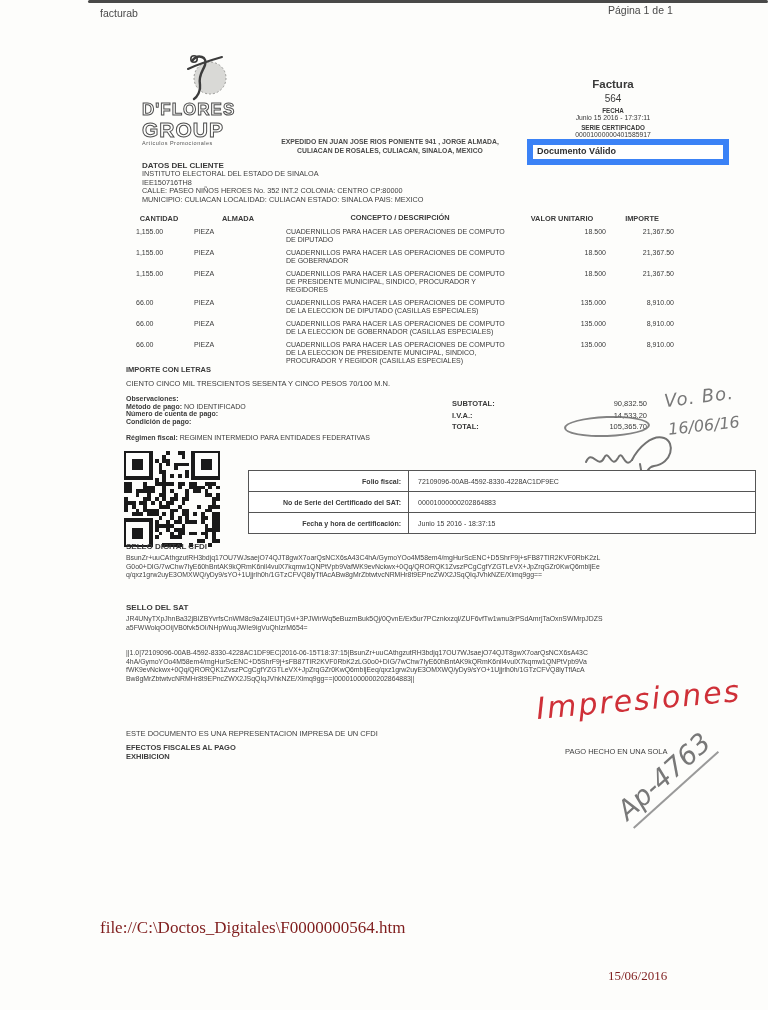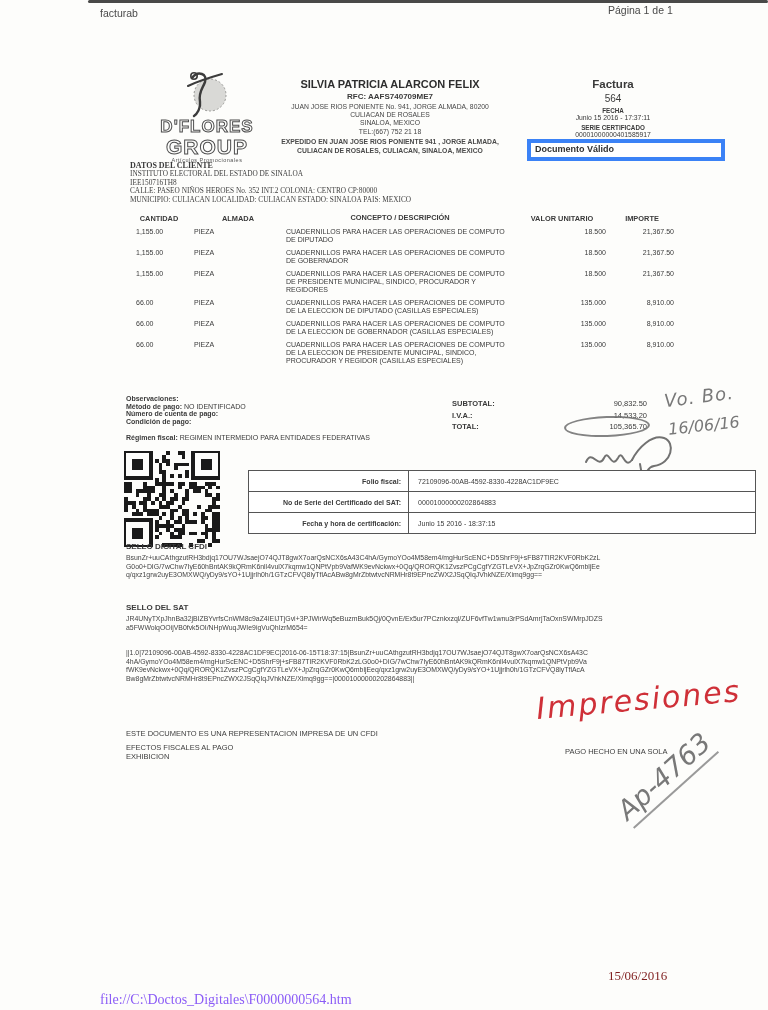--- a/index.html
+++ b/index.html
@@ -15,21 +15,21 @@
   .vendor .name{font-weight:bold;font-size:11px;color:#2e2e2e;}
   .vendor .rfc{font-weight:bold;font-size:8px;margin-top:2px;}
   .vendor .adr{font-size:6.8px;line-height:8.2px;color:#454545;}
   .expedido{width:300px;text-align:center;font-size:6.8px;line-height:8.6px;font-weight:bold;color:#4a4a4a;}
   
   .fact{width:180px;text-align:center;}
   .fact .t{font-weight:bold;font-size:11.5px;}
   .fact .n{font-size:10px;margin-top:3px;}
   .fact .l{font-weight:bold;font-size:6.3px;margin-top:3px;}
   .fact .v{font-size:6.8px;}
-  .valid-box{border:4px solid #3b82f6;width:186px;height:13px;font-weight:bold;font-size:9px;
+  .valid-box{border:6px solid #3b82f6;width:186px;height:13px;font-weight:bold;font-size:9px;
              padding:1px 0 0 4px;color:#2f2f2f;background:#fff;}
   
   .client .h{font-weight:bold;font-size:8px;}
   .client .ln{font-size:7.3px;line-height:8.6px;color:#404040;}
   
   .itable{width:540px;font-size:7px;}
   .irow{display:grid;grid-template-columns:62px 88px 228px 88px 64px;column-gap:4px;margin-bottom:5px;}
   .ihead{font-weight:bold;font-size:7.4px;margin-bottom:5px;}
   .c-cant{padding-left:8px;}
   .c-conc{line-height:8px;}
@@ -64,56 +64,48 @@
 </head>
 <body>
 
 <div class="page">
 
   <div class="scan-edge"></div>
 
   <div class="abs hdr-small" style="left:100px;top:7px;">facturab</div>
   <div class="abs hdr-small" style="left:608px;top:4px;">Página 1 de 1</div>
 
-  <div class="abs" style="left:142px;top:68px;width:130px;text-align:center;">
+  <div class="abs" style="left:142px;top:51px;width:130px;">
     <svg width="58" height="50" viewBox="0 0 58 50" style="display:block;margin:0 auto;">
       <circle cx="32" cy="27" r="16" fill="#d9d9d6" stroke="#9a9a97" stroke-width="1" stroke-dasharray="2 2"></circle>
       <path d="M14 10 C 20 2, 30 6, 27 14 C 25 20, 20 24, 22 34 C 23 40, 19 46, 16 48" fill="none" stroke="#3c3c3c" stroke-width="2.4" stroke-linecap="round"></path>
       <path d="M10 18 C 18 14, 30 10, 44 6" fill="none" stroke="#3c3c3c" stroke-width="2" stroke-linecap="round"></path>
       <circle cx="16" cy="8" r="3.2" fill="none" stroke="#3c3c3c" stroke-width="1.6"></circle>
     </svg>
     <div class="logo-word" style="font-size:17px;">D'FLORES</div>
     <div class="logo-word" style="font-size:21px;margin-top:1px;">GROUP</div>
     <div class="logo-tag">Artículos Promocionales</div>
   </div>
 
-  <div class="abs vendor" style="left:240px;top:78px;">
-    <div class="name">SILVIA PATRICIA ALARCON FELIX</div>
-    <div class="rfc">RFC: AAFS740709ME7</div>
-    <div class="adr" style="margin-top:2px;">JUAN JOSE RIOS PONIENTE No. 941, JORGE ALMADA, 80200</div>
-    <div class="adr">CULIACAN DE ROSALES</div>
-    <div class="adr">SINALOA, MEXICO</div>
-    <div class="adr">TEL:(667) 752 21 18</div>
-  </div>
   <div class="abs expedido" style="left:240px;top:138px;">
     <div>EXPEDIDO EN JUAN JOSE RIOS PONIENTE 941 , JORGE ALMADA,</div>
     <div>CULIACAN DE ROSALES, CULIACAN, SINALOA, MEXICO</div>
   </div>
 
   <div class="abs fact" style="left:523px;top:78px;">
     <div class="t">Factura</div>
     <div class="n">564</div>
     <div class="l">FECHA</div>
     <div class="v">Junio 15 2016 - 17:37:11</div>
     <div class="l">SERIE CERTIFICADO</div>
     <div class="v">00001000000401585917</div>
   </div>
   <div class="abs valid-box" style="left:527px;top:139px;">Documento Válido</div>
 
-  <div class="abs client" style="left:130px;top:161px;font-family:Liberation Serif, serif;">
+  <div class="abs client" style="left:142px;top:161px;">
     <div class="h">DATOS DEL CLIENTE</div>
     <div class="ln">INSTITUTO ELECTORAL DEL ESTADO DE SINALOA</div>
     <div class="ln">IEE150716TH8</div>
     <div class="ln">CALLE: PASEO NIÑOS HEROES No. 352 INT.2 COLONIA: CENTRO CP:80000</div>
     <div class="ln">MUNICIPIO: CULIACAN LOCALIDAD: CULIACAN ESTADO: SINALOA PAIS: MEXICO</div>
   </div>
 
   <div class="abs itable" style="left:128px;top:214px;">
     <div class="irow ihead">
       <div class="c-cant">CANTIDAD</div>
@@ -159,20 +151,24 @@
     </div>
     <div class="irow">
       <div class="c-cant">66.00</div>
       <div class="c-uni">PIEZA</div>
       <div class="c-conc">CUADERNILLOS PARA HACER LAS OPERACIONES DE COMPUTO DE LA ELECCION DE PRESIDENTE MUNICIPAL, SINDICO, PROCURADOR Y REGIDOR (CASILLAS ESPECIALES)</div>
       <div class="c-val">135.000</div>
       <div class="c-imp">8,910.00</div>
     </div>
   </div>
 
+  <div class="abs" style="left:126px;top:365px;">
+    <div class="bold75">IMPORTE CON LETRAS</div>
+    <div class="txt75" style="margin-top:5px;">CIENTO CINCO MIL TRESCIENTOS SESENTA Y CINCO PESOS 70/100 M.N.</div>
+  </div>
 
   <div class="abs obs" style="left:126px;top:395px;">
     <div class="ln"><b>Observaciones:</b></div>
     <div class="ln"><b>Método de pago:</b> <span>NO IDENTIFICADO</span></div>
     <div class="ln"><b>Número de cuenta de pago:</b></div>
     <div class="ln"><b>Condición de pago:</b></div>
   </div>
   <div class="abs obs" style="left:126px;top:434px;">
     <div class="ln"><b>Régimen fiscal:</b> <span>REGIMEN INTERMEDIO PARA ENTIDADES FEDERATIVAS</span></div>
   </div>
@@ -433,24 +429,24 @@
     <div class="h">SELLO DIGITAL CFDI</div>
     <div class="b">BsunZr+uuCAthgzutRH3bdjq17OU7WJsaejO74QJT8gwX7oarQsNCX6sA43C4hA/GymoYOo4M58em4/mgHurScENC+D5ShrF9j+sFB87TIR2KVF0RbK2zLG0o0+DIG/7wChw7IyE60hBntAK9kQRmK6nll4vulX7kqmw1QNPtVpb9VafWK9evNckwx+0Qq/QRORQK1ZvszPCgCgfYZGTLeVX+JpZrqGZr0KwQ6mbljEeq/qxz1grw2uyE3OMXWQ/yDy9/sYO+1Ujjrlh0h/1GTzCFVQ8lyTflAcABw8gMrZbtwtvcNRMHr8t9EPncZWX2JSqQIqJVhkNZE/Ximq9gg==</div>
   </div>
   <div class="abs sello" style="left:126px;top:649px;width:462px;">
     <div class="b">||1.0|72109096-00AB-4592-8330-4228AC1DF9EC|2016-06-15T18:37:15|BsunZr+uuCAthgzutRH3bdjq17OU7WJsaejO74QJT8gwX7oarQsNCX6sA43C4hA/GymoYOo4M58em4/mgHurScENC+D5ShrF9j+sFB87TIR2KVF0RbK2zLG0o0+DIG/7wChw7IyE60hBntAK9kQRmK6nll4vulX7kqmw1QNPtVpb9VafWK9evNckwx+0Qq/QRORQK1ZvszPCgCgfYZGTLeVX+JpZrqGZr0KwQ6mbljEeq/qxz1grw2uyE3OMXWQ/yDy9/sYO+1Ujjrlh0h/1GTzCFVQ8lyTflAcABw8gMrZbtwtvcNRMHr8t9EPncZWX2JSqQIqJVhkNZE/Ximq9gg==|00001000000202864883||</div>
   </div>
 
   <div class="abs red-hw" style="left:536px;top:682px;font-size:30px;transform:rotate(-5deg);letter-spacing:2px;">Impresiones</div>
 
   <div class="abs note" style="left:126px;top:729px;">ESTE DOCUMENTO ES UNA REPRESENTACION IMPRESA DE UN CFDI</div>
-  <div class="abs note" style="left:126px;top:744px;line-height:8.6px;">
+  <div class="abs note" style="left:126px;top:744px;line-height:8.6px;font-weight:bold;">
     <div>EFECTOS FISCALES AL PAGO</div>
     <div>EXHIBICION</div>
   </div>
   <div class="abs note" style="left:565px;top:747px;">PAGO HECHO EN UNA SOLA</div>
 
   <div class="abs pencil" style="left:608px;top:760px;font-size:27px;transform:rotate(-42deg);border-bottom:2px solid #9a9a9a;padding-bottom:2px;">Ap-4763</div>
 
-  <div class="abs serif" style="left:100px;top:992px;font-size:14px;color:#8b5cf6;">file://C:\Doctos_Digitales\F0000000564.htm</div>
+  <div class="abs serif" style="left:100px;top:918px;font-size:17px;color:#7f1d1d;">file://C:\Doctos_Digitales\F0000000564.htm</div>
   <div class="abs serif" style="left:608px;top:968px;font-size:13px;color:#7f1d1d;">15/06/2016</div>
 
 </div>
 
 </body></html>

